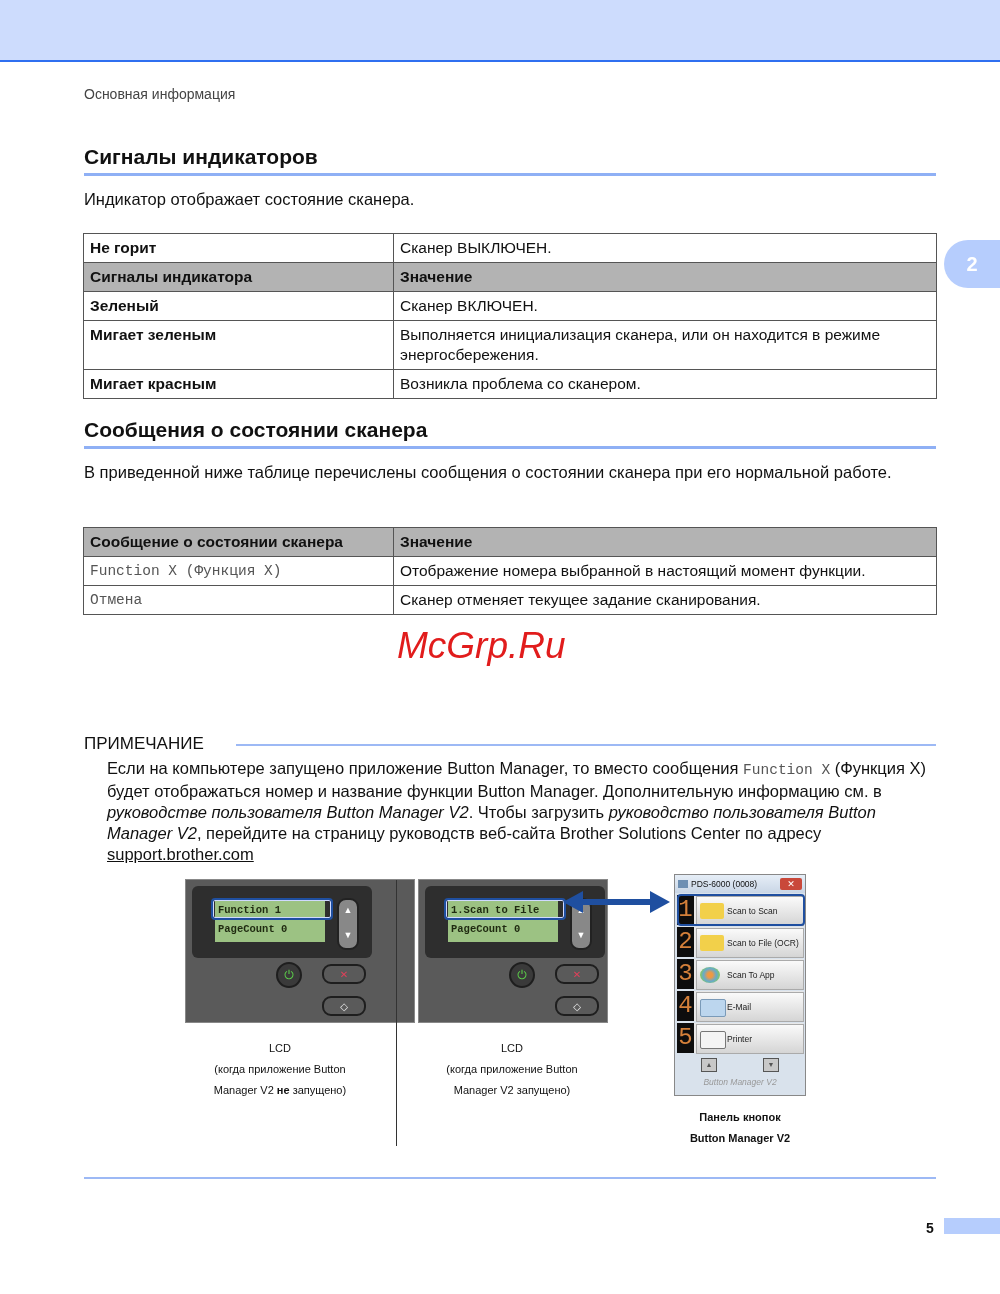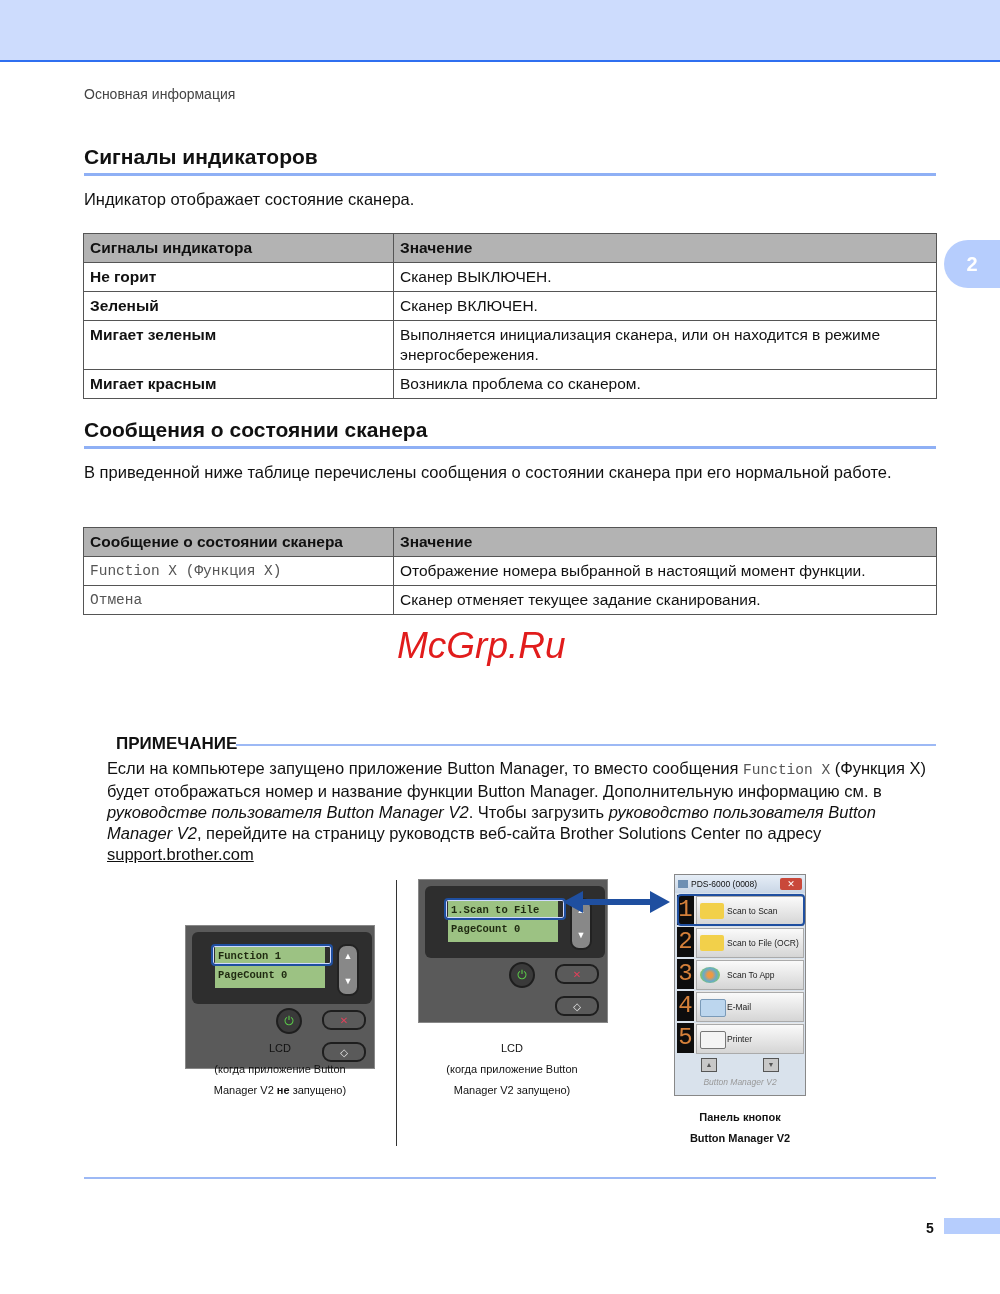--- a/index.html
+++ b/index.html
@@ -11,21 +11,21 @@
   .para { position:absolute; left:84px; font-size:16.5px; line-height:21px; color:#111; }
   .chapter-tab { position:absolute; left:944px; top:240px; width:56px; height:48px; background:#b6cdfd; border-radius:24px 0 0 24px; color:#fff; font-weight:bold; font-size:20px; display:flex; align-items:center; justify-content:center; }
   table.t { position:absolute; left:83px; width:854px; border-collapse:collapse; font-size:15.5px; }
   table.t th, table.t td { border:1px solid #555; padding:4px 6px 4px 6px; text-align:left; vertical-align:top; line-height:20px; }
   table.t th { background:#b3b3b3; font-weight:bold; }
   table.t td.b { font-weight:bold; }
   table.t td.mono { font-family:"Liberation Mono", monospace; color:#555; font-size:14.5px; }
   .m { font-family:"Liberation Mono", monospace; color:#555; font-size:14.5px; }
   td .line2 { margin-top:6px; }
   .watermark { position:absolute; left:397px; top:625px; font-size:37px; color:#e01010; font-style:italic; font-family:"Liberation Sans", sans-serif; opacity:0.95; }
-  .note-title { position:absolute; left:84px; top:734px; font-size:17px; font-weight:bold;margin-left:32px; }
+  .note-title { position:absolute; left:84px; top:734px; font-size:17px; font-weight:normal; }
   .note-rule { position:absolute; left:236px; top:744px; width:700px; height:2px; background:#9db9f5; }
   .note-body { position:absolute; left:107px; top:758px; width:830px; font-size:16.5px; line-height:21px; }
   .note-body i { font-style:italic; }
   .note-body u { text-decoration:underline; }
   .lcd-panel { position:absolute; background:#5a5a5a; border:1px solid #888; }
   .lcd-bezel { position:absolute; left:6px; top:6px; width:180px; height:72px; background:#2e2e2e; border-radius:6px; }
   .lcd-screen { position:absolute; left:23px; top:14px; width:110px; height:42px; background:#9cc283; }
   .lcd-line { position:absolute; left:3px; font-family:"Liberation Mono", monospace; font-weight:bold; font-size:10.5px; color:#1f2a10; white-space:nowrap; }
   .lcd-hl { position:absolute; left:-4px; top:-2px; width:118px; height:18px; border:2px solid #1f4fa0; border-radius:4px; box-shadow:0 0 0 1px #cfd9ff inset; }
   .arrows { position:absolute; left:145px; top:12px; width:18px; height:48px; background:#888; border-radius:9px; border:2px solid #222; }
@@ -61,26 +61,26 @@
 <div class="breadcrumb">Основная информация</div>
 <div class="chapter-tab">2</div>
 
 <div class="h2" style="top:145px;">Сигналы индикаторов</div>
 <div class="h2-rule" style="top:173px;"></div>
 <div class="para" style="top:189px;">Индикатор отображает состояние сканера.</div>
 
 <table class="t" style="top:233px;">
   <tbody>
       <tr>
+    <td class="b">Не горит</td>
+    <td>Сканер ВЫКЛЮЧЕН.</td>
+  </tr>
+  <tr>
     <th style="width:297px;">Сигналы индикатора</th>
     <th>Значение</th>
-  </tr>
-  <tr>
-    <td class="b">Не горит</td>
-    <td>Сканер ВЫКЛЮЧЕН.</td>
   </tr>
   <tr>
     <td class="b">Зеленый</td>
     <td>Сканер ВКЛЮЧЕН.</td>
   </tr>
   <tr>
     <td class="b">Мигает зеленым</td>
     <td>Выполняется инициализация сканера, или он находится в режиме энергосбережения.</td>
   </tr>
   <tr>
@@ -110,21 +110,21 @@
   </tr>
 </tbody>
   </table>
 
 <div class="watermark">McGrp.Ru</div>
 
 <div class="note-title">ПРИМЕЧАНИЕ</div>
 <div class="note-rule"></div>
 <div class="note-body"><span>Если на компьютере запущено приложение Button Manager, то вместо сообщения </span><span class="m">Function X</span><span> (Функция X) будет отображаться номер и название функции Button Manager. Дополнительную информацию см. в </span><i>руководстве пользователя Button Manager V2</i><span>. Чтобы загрузить </span><i>руководство пользователя Button Manager V2</i><span>, перейдите на страницу руководств веб-сайта Brother Solutions Center по адресу </span><u>support.brother.com</u></div>
 
-<div class="lcd-panel" style="left:185px; top:925px; width:188px; height:142px;">
+<div class="lcd-panel" style="left:185px; top:879px; width:188px; height:142px;padding-left:40px;">
   <div class="lcd-bezel">
     <div class="lcd-screen">
       <div class="lcd-hl"></div>
       <div class="lcd-line" style="top:4px;">Function 1</div>
       <div class="lcd-line" style="top:23px;">PageCount 0</div>
     </div>
     <div class="arrows">
       <span style="top:5px;">▲</span>
       <span style="top:30px;">▼</span>
     </div>

